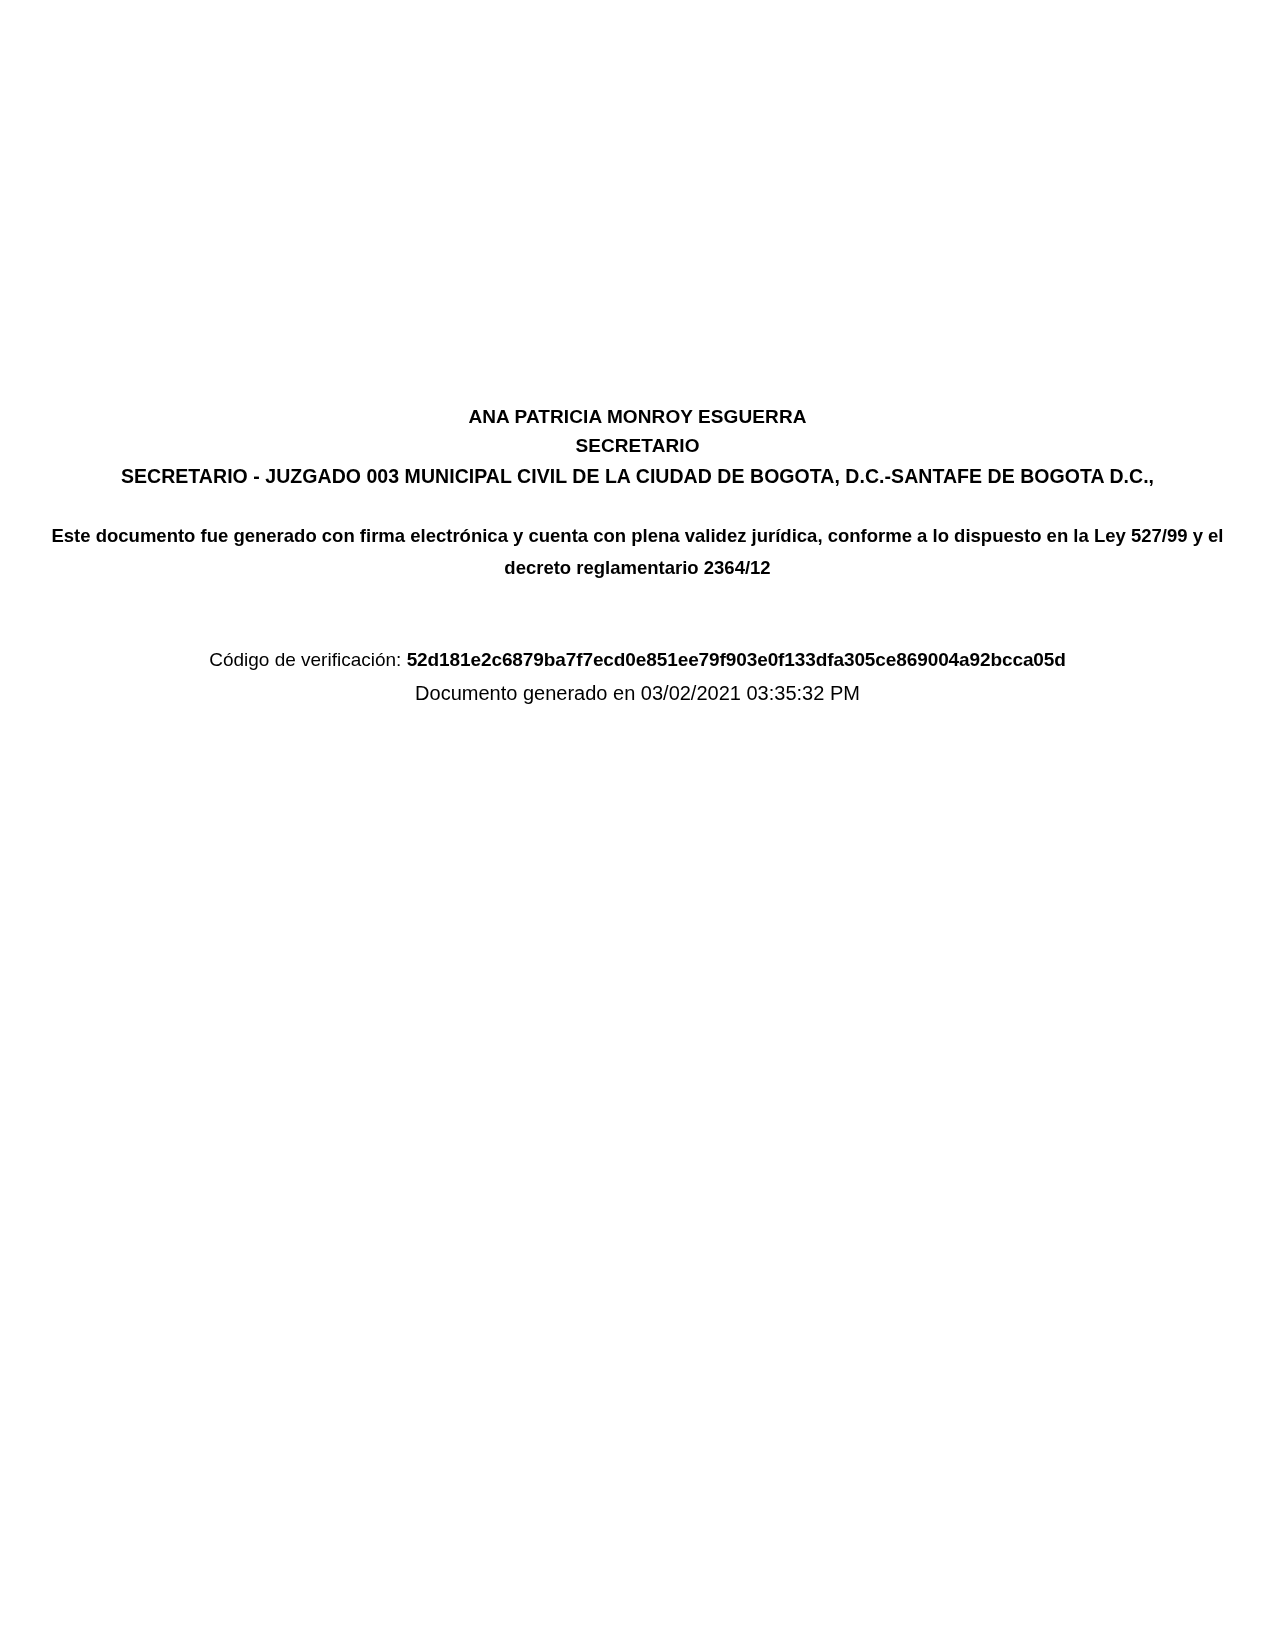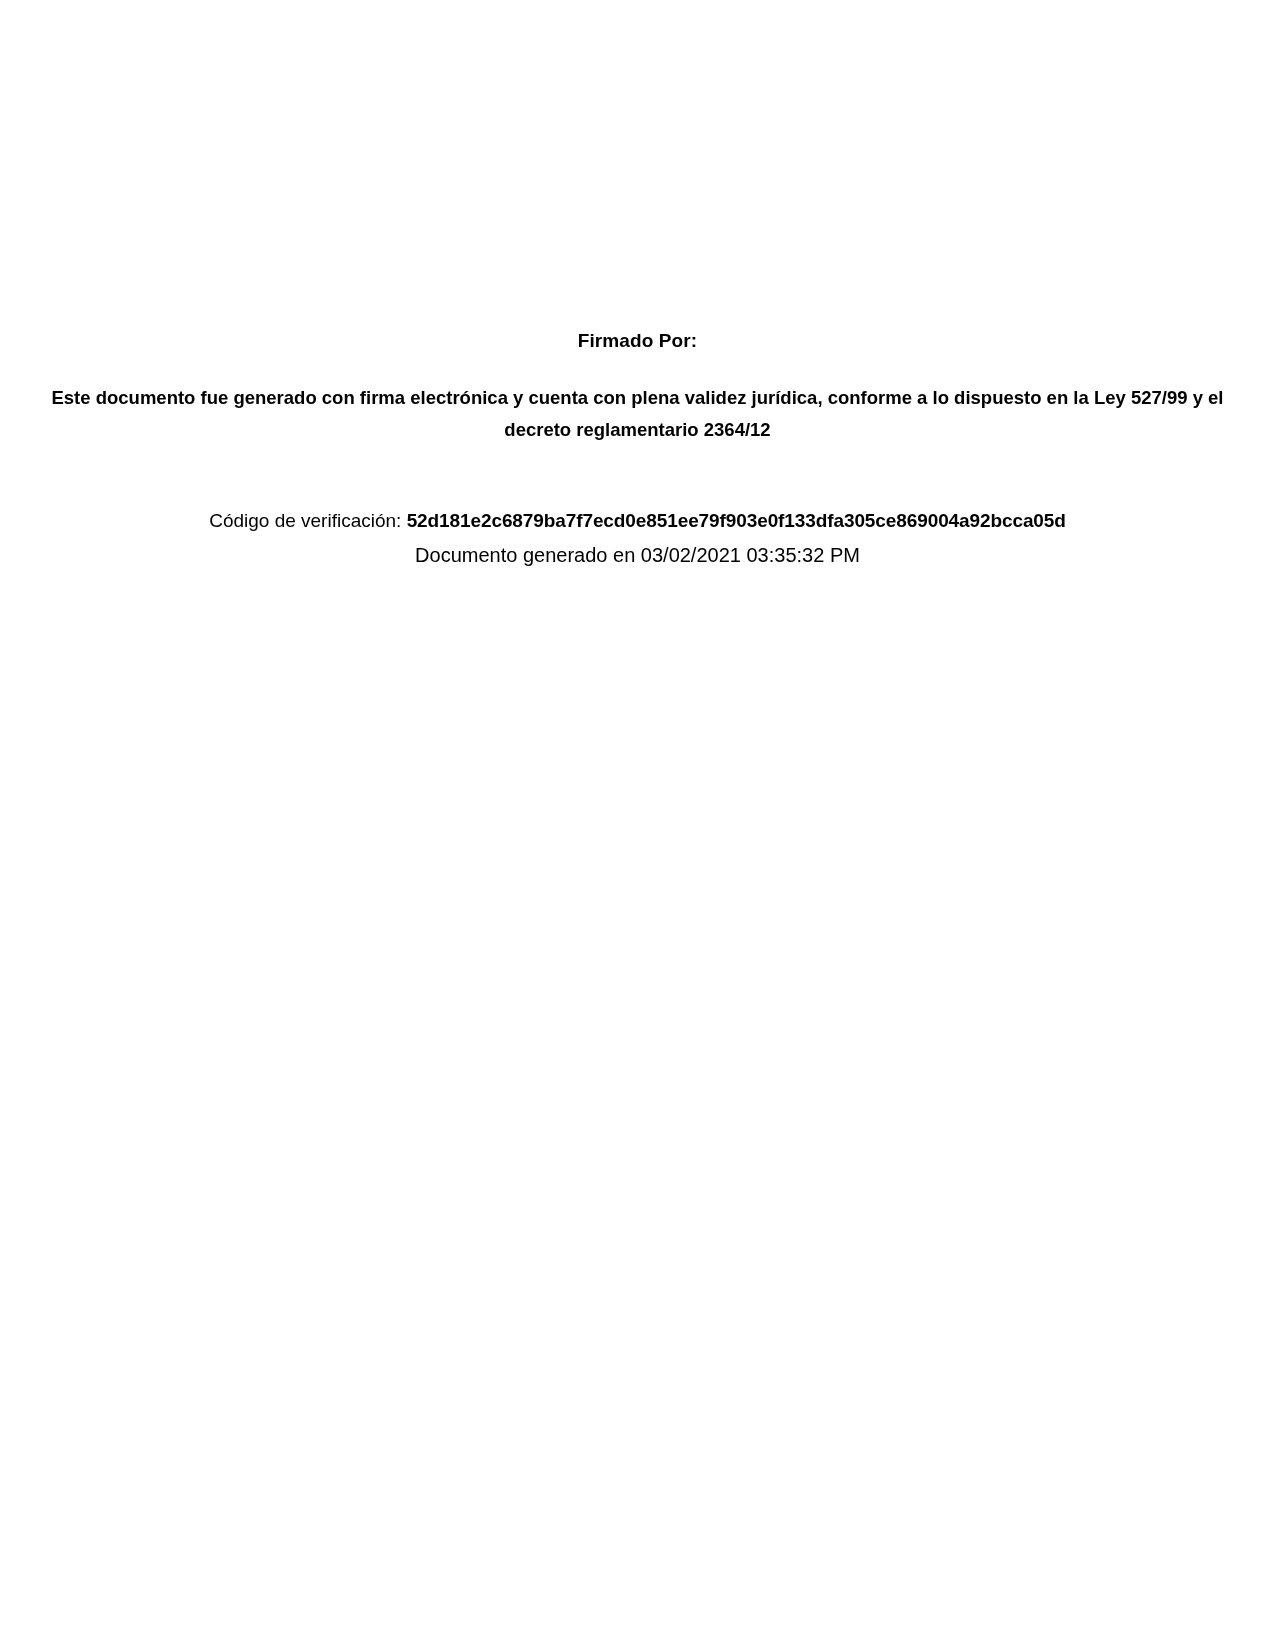--- a/index.html
+++ b/index.html
@@ -79,22 +79,26 @@
     line-height: 1.72;
   }
 </style>
 </head>
 <body>
 
 <div class="page">
 
   <div class="signature-block">
 
-    <div class="firmado-por">Firmado Por:</div>
 
+    <div class="signer-group">
+      <div class="signer-name">ANA PATRICIA MONROY ESGUERRA</div>
+      <div class="signer-role">SECRETARIO</div>
+      <div class="signer-office">SECRETARIO  - JUZGADO 003 MUNICIPAL CIVIL DE LA CIUDAD DE BOGOTA, D.C.-SANTAFE DE BOGOTA D.C.,</div>
+    </div>
 
     <div class="legal-note">Este documento fue generado con firma electrónica y cuenta con plena validez jurídica, conforme a lo dispuesto en la Ley 527/99 y el decreto reglamentario 2364/12</div>
 
     <div class="verification-group">
       <div class="verification-line">
         <span>Código de verificación: </span><span class="code">52d181e2c6879ba7f7ecd0e851ee79f903e0f133dfa305ce869004a92bcca05d</span>
       </div>
       <div class="generated-line">Documento generado en 03/02/2021 03:35:32 PM</div>
     </div>
 

